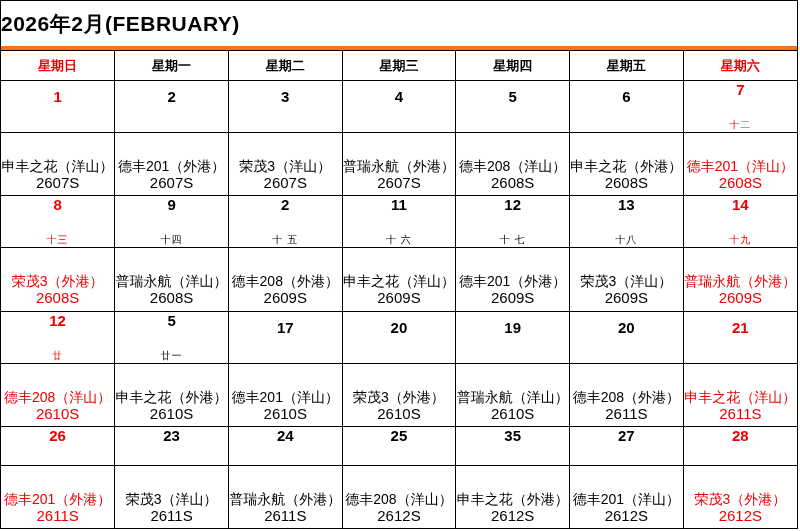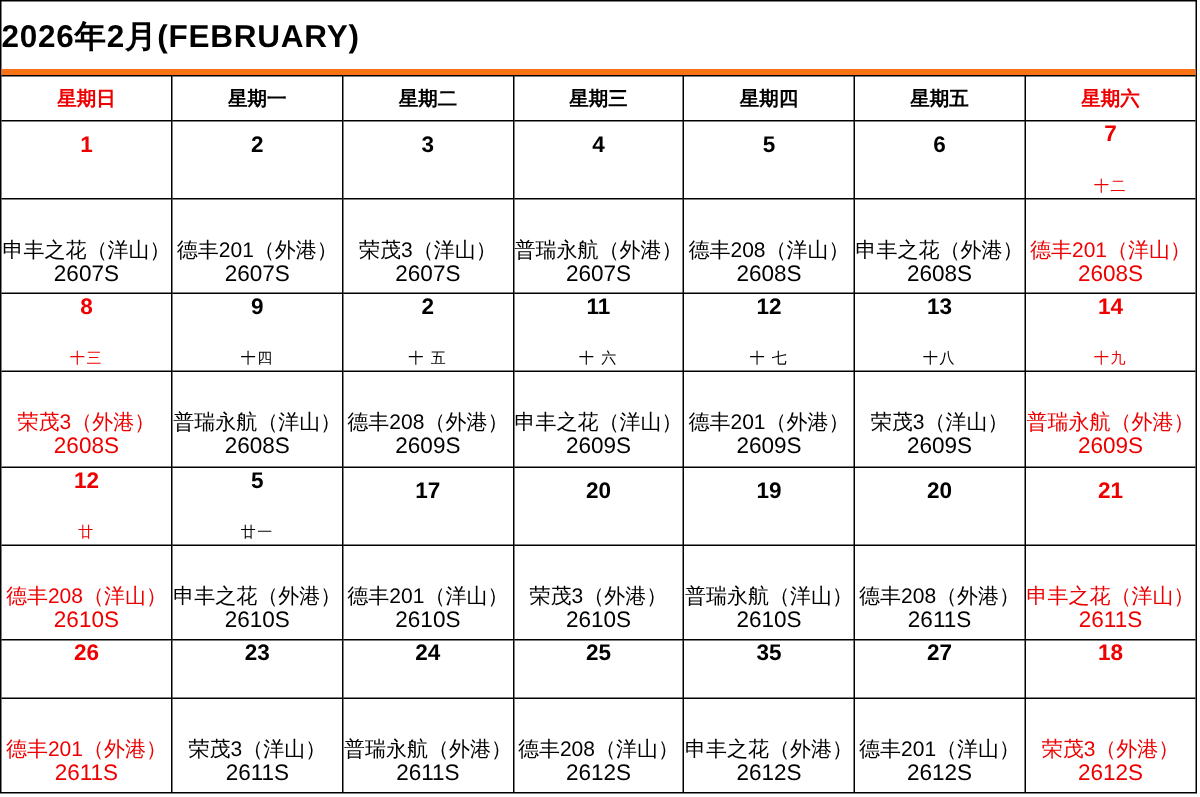--- a/index.html
+++ b/index.html
@@ -337,21 +337,21 @@
         </td>
         <td>
           <div class="daynum weekday">35</div>
           <div class="lunar weekday"></div>
         </td>
         <td>
           <div class="daynum weekday">27</div>
           <div class="lunar weekday"></div>
         </td>
         <td>
-          <div class="daynum weekend">18</div>
+          <div class="daynum weekend">28</div>
           <div class="lunar weekend"></div>
         </td>
       </tr>
       <tr class="event-row">
         <td>
           <div class="ev-name weekend">德丰201（外港）</div>
           <div class="ev-code weekend">2611S</div>
         </td>
         <td>
           <div class="ev-name weekday">荣茂3（洋山）</div>

